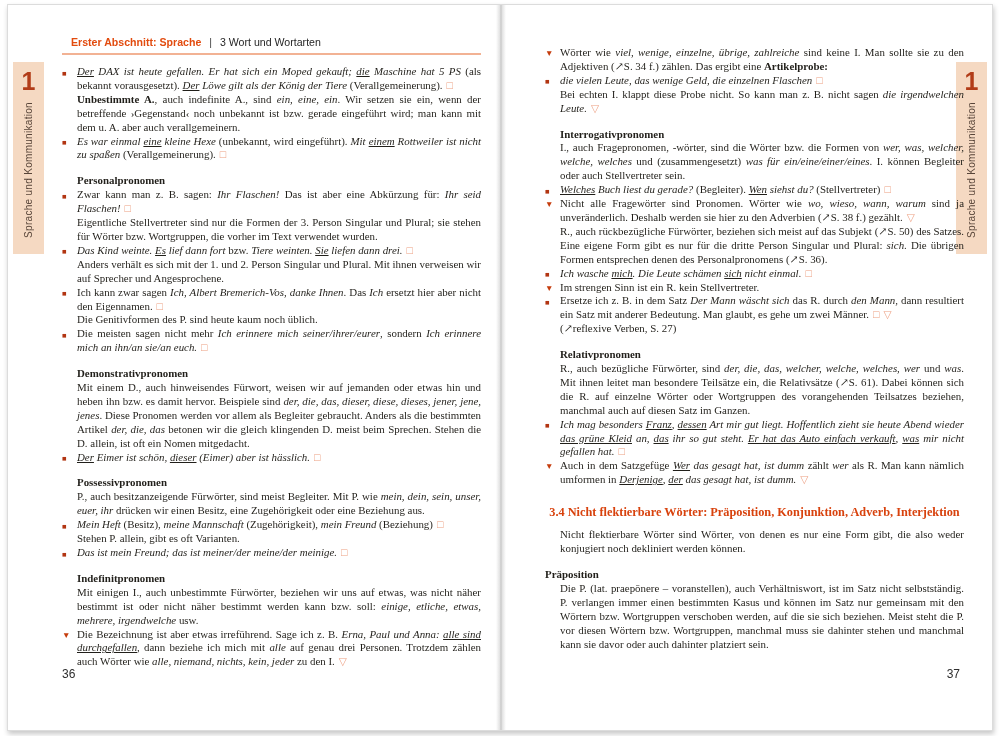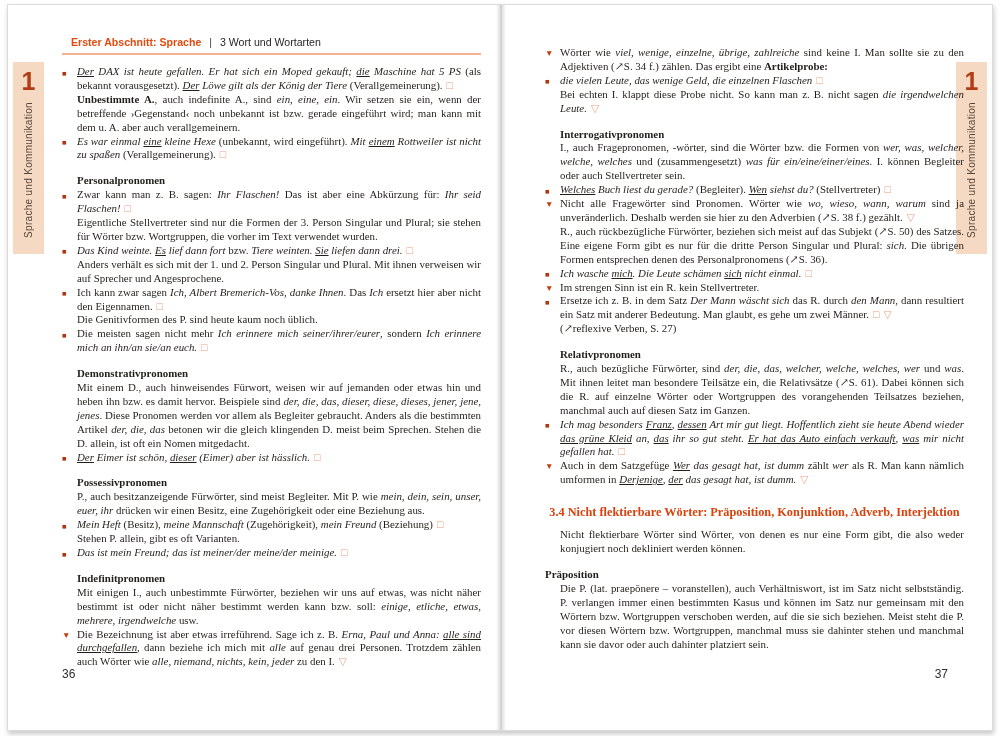--- a/index.html
+++ b/index.html
@@ -92,21 +92,21 @@
   .ul{text-decoration:underline;text-decoration-thickness:.8px;text-underline-offset:1px;}
   .bd{font-weight:bold;}
   .open-mk{color:var(--c-marker-open);font-size:10.5px;margin-left:4px;}
 
   .pagenum{
     position:absolute;bottom:49px;
     font-family:"Liberation Sans","DejaVu Sans",sans-serif;
     font-size:12px;color:#2e2e2e;
   }
   .pn-left{left:54px;}
-  .pn-right{right:44px;}
+  .pn-right{right:32px;}
 </style>
 </head>
 <body>
 
 <div class="spread">
 
   <div class="page page-left">
     <div class="tab tab-left">
       <div class="tab-number">1</div>
       <div class="tab-label">Sprache und Kommunikation</div>

